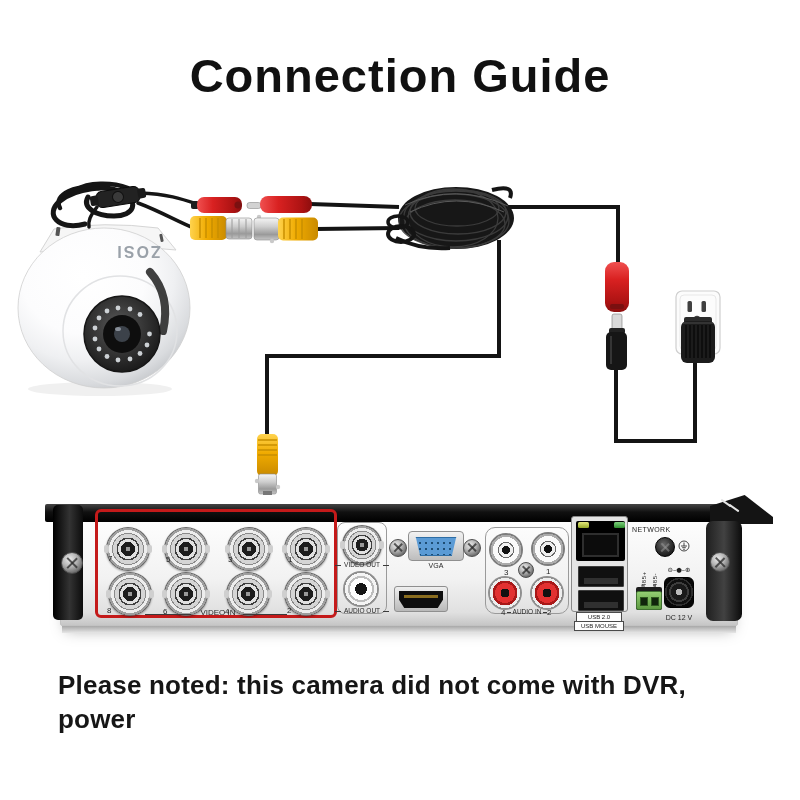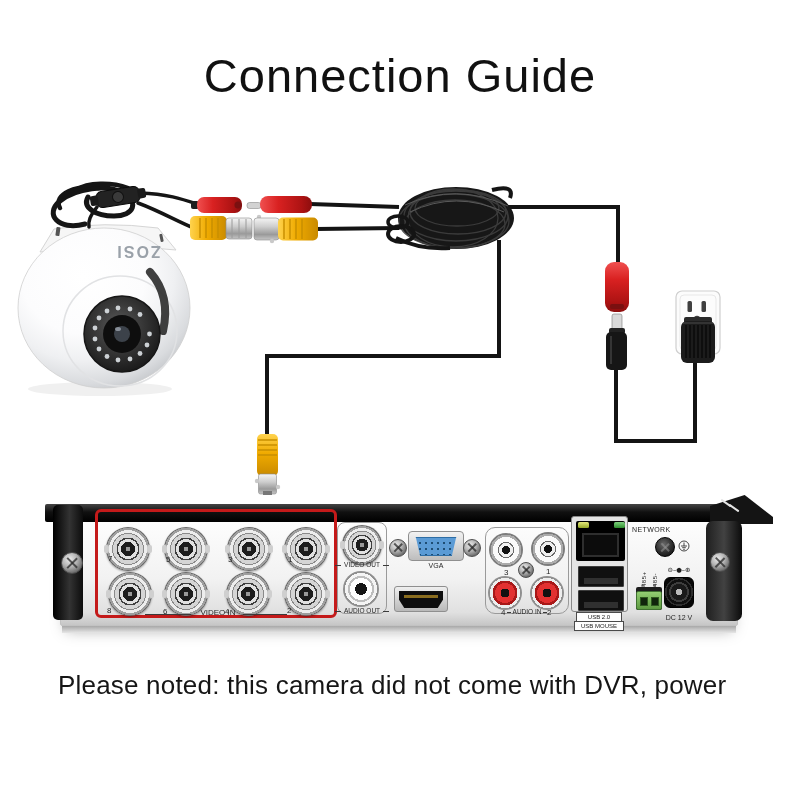--- a/index.html
+++ b/index.html
@@ -1,21 +1,21 @@
 <!DOCTYPE html>
 <html><head>
 <meta charset="utf-8">
 <style>
   html,body{margin:0;padding:0;background:#fff;}
   .stage{position:relative;width:800px;height:800px;background:#fff;overflow:hidden;
          font-family:"Liberation Sans","DejaVu Sans",sans-serif;}
   .title{position:absolute;left:0;top:48px;width:800px;text-align:center;
-         font-size:47px;font-weight:400;letter-spacing:1px;color:#111;}
+         font-size:47px;font-weight:700;letter-spacing:1px;color:#111;}
   .note{position:absolute;left:58px;top:668px;width:700px;font-size:26px;
-        line-height:34px;color:#161616;font-weight:400;letter-spacing:.2px;}
+        line-height:34px;color:#161616;font-weight:700;letter-spacing:.2px;}
   svg.diagram{position:absolute;left:0;top:0;z-index:1;}
   
   .dvr{position:absolute;left:30px;top:495px;width:750px;height:165px;z-index:2;}
   .dvr *{position:absolute;box-sizing:border-box;}
   .face{left:30px;top:26px;width:678px;height:105px;z-index:1;border:1px solid #c2c2c2;
         background:linear-gradient(180deg,#fdfdfd,#f2f2f2 55%,#e0e0e0 88%,#c6c6c6);
         box-shadow:0 10px 14px -6px rgba(0,0,0,.35);border-radius:2px;}
   .band{left:15px;top:9px;width:692px;height:18px;z-index:2;border-radius:2px;
         background:linear-gradient(180deg,#454545,#101010 45%,#000);}
   .band-cap{left:680px;top:0;width:63px;height:29px;z-index:2;background:#141414;

